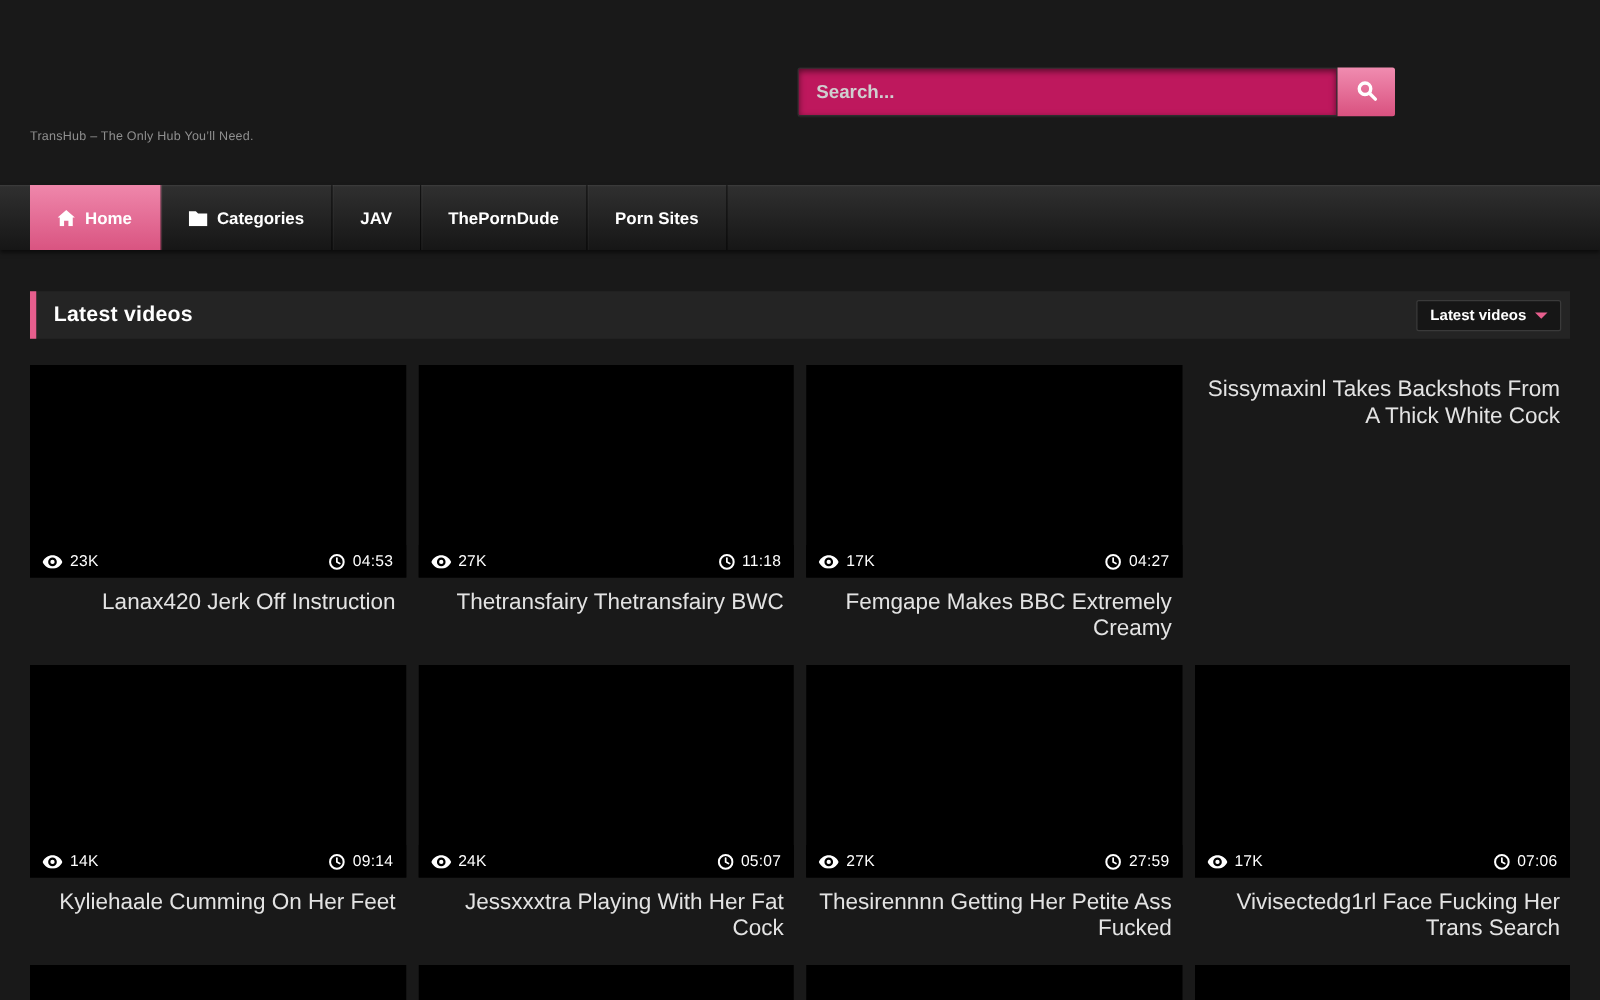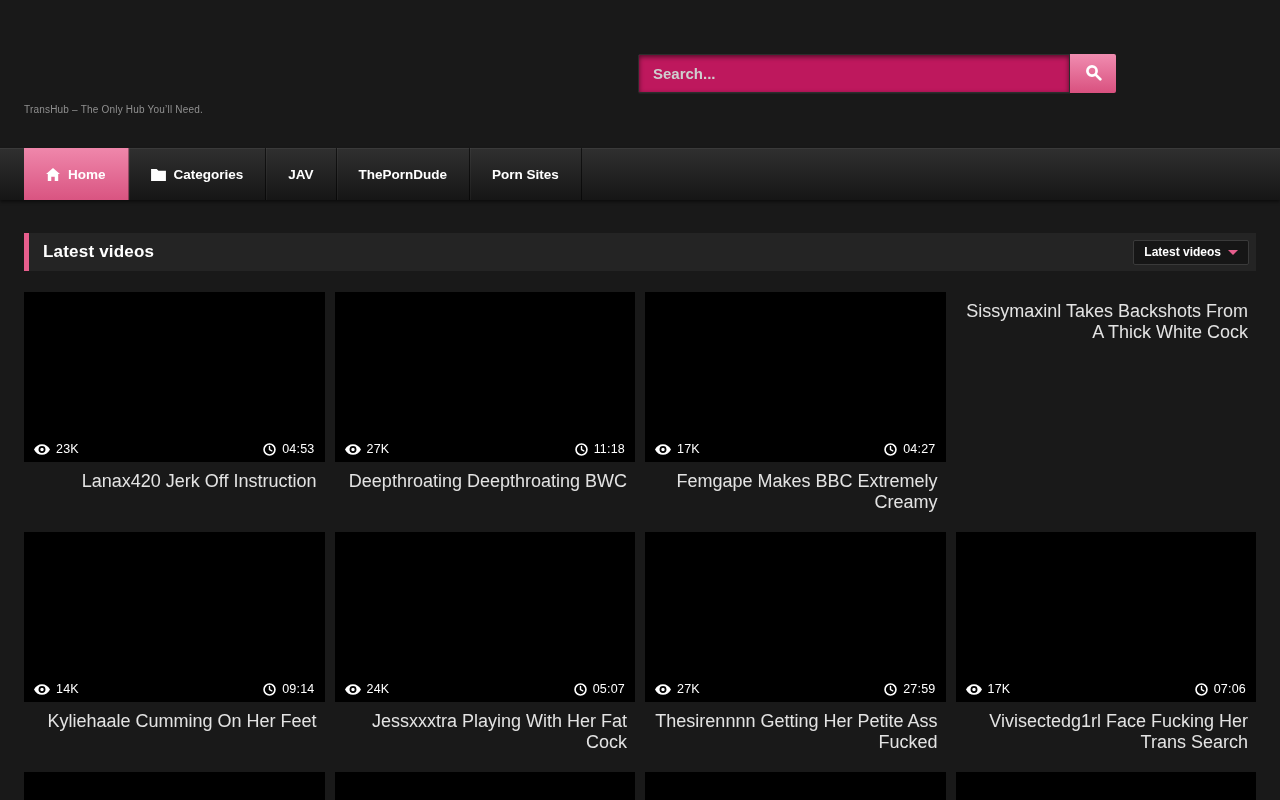--- a/index.html
+++ b/index.html
@@ -246,21 +246,21 @@
             <span class="s-icon">
                 <svg width="13" height="13" viewBox="0 0 16 16">
                   <circle cx="8" cy="8" r="6.7" fill="none" stroke="#fff" stroke-width="2"></circle>
                   <path d="M8 4.2v4l2.8 1.5" stroke="#fff" stroke-width="1.7" fill="none" stroke-linecap="round"></path>
                 </svg>
               </span>
             <span>11:18</span>
           </span>
         </div>
       </div>
-      <h3 class="title">Deepthroating Deepthroating BWC</h3>
+      <h3 class="title">Thetransfairy Thetransfairy BWC</h3>
     </article>
 
     <article class="card">
       <div class="thumb">
         <div class="stats">
           <span class="stat">
             <span class="s-icon">
                 <svg width="16" height="11" viewBox="0 0 24 16">
                   <path fill="#fff" fill-rule="evenodd" d="M12 0C7 0 2.5 3 0 8c2.5 5 7 8 12 8s9.5-3 12-8c-2.5-5-7-8-12-8zm0 13.2A5.2 5.2 0 1 1 12 2.8a5.2 5.2 0 0 1 0 10.4zm0-2.6a2.6 2.6 0 1 0 0-5.2 2.6 2.6 0 0 0 0 5.2z"></path>
                 </svg>

